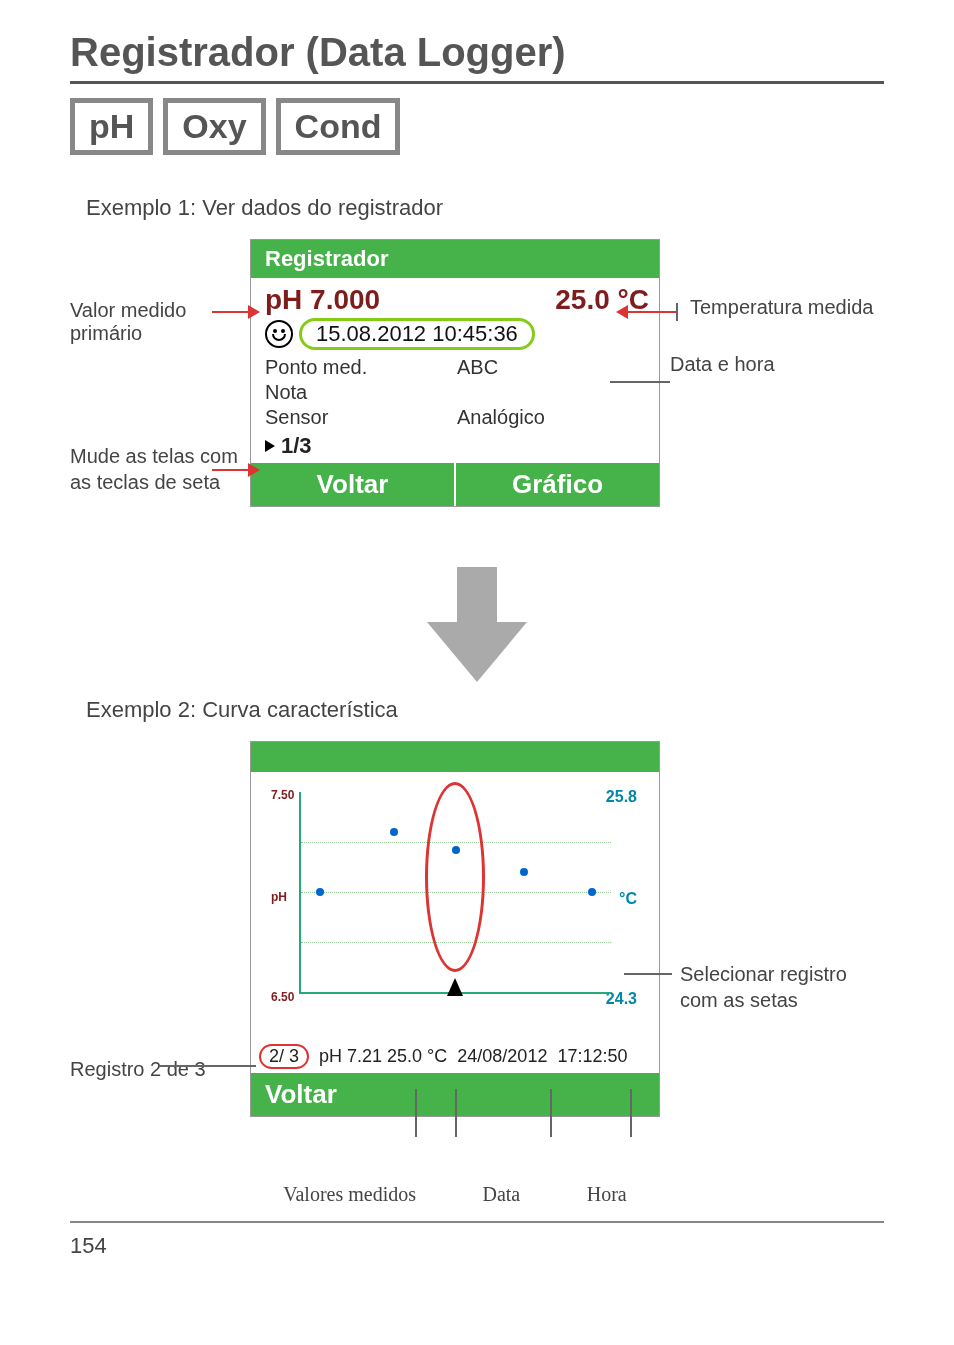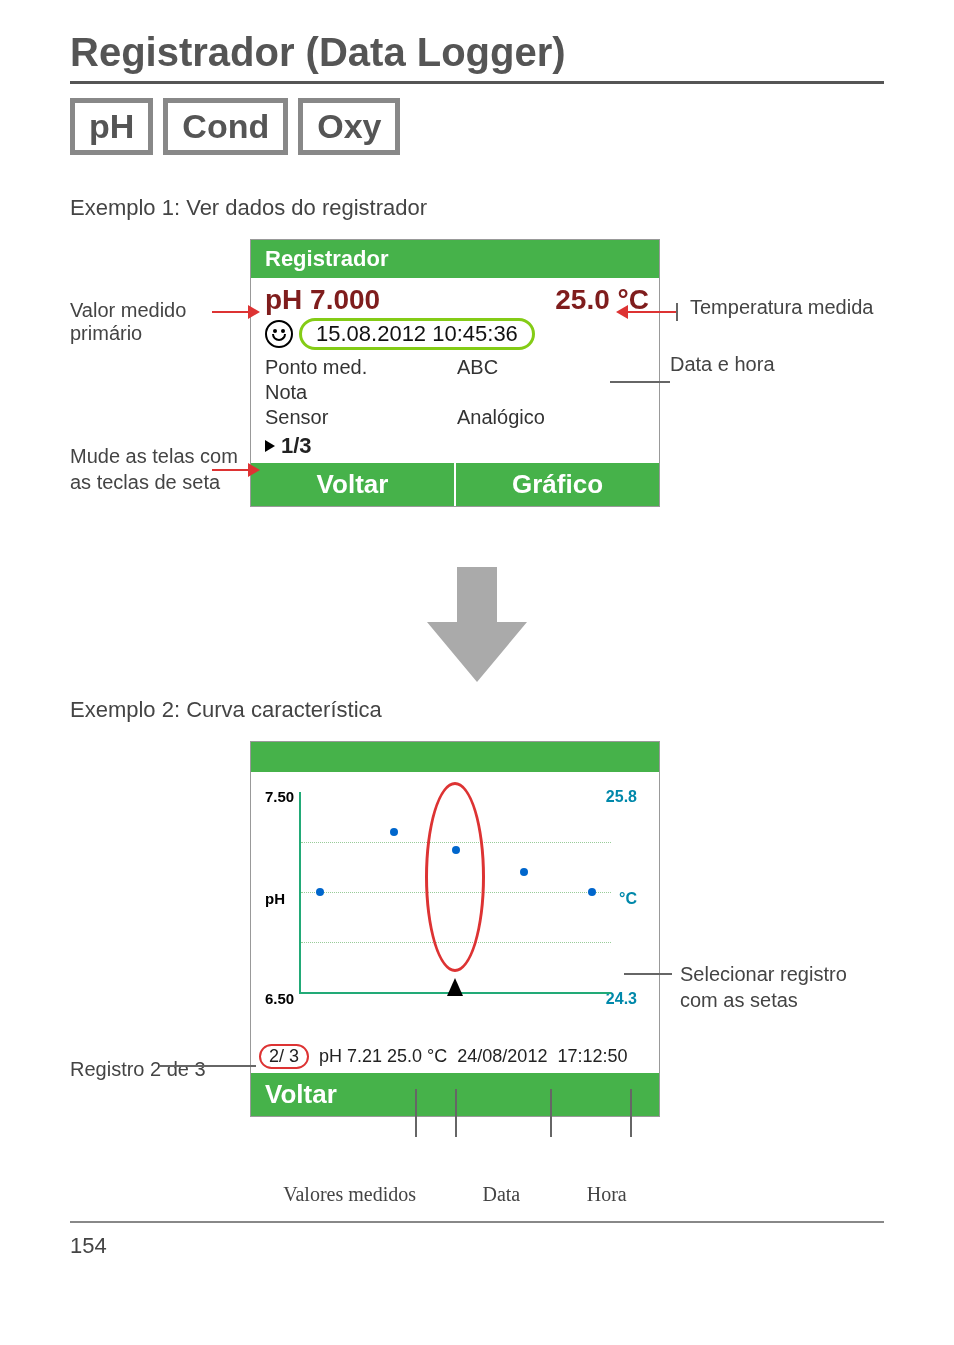--- a/index.html
+++ b/index.html
@@ -25,21 +25,21 @@
   .tag {
     border: 5px solid #888;
     padding: 4px 14px;
     font-size: 34px;
     font-weight: 700;
     color:#555;
   }
   .example-label {
     font-size: 22px;
     color: #444;
-    margin: 0 0 18px 0;
+    margin: 0 0 18px 16px;
   }
   
   .fig1 { display:flex; align-items:flex-start; gap:0; margin-bottom:20px;}
   .fig1-left { width:180px; padding-top:60px; font-size:20px; color:#444; }
   .fig1-left div { margin-bottom:6px; }
   .fig1-right { width:220px; padding-top:56px; font-size:20px; color:#444; text-align:left;}
   .device {
     width:410px;
     border:1px solid #999;
     background:#fff;
@@ -100,21 +100,21 @@
     border:1px solid #999;
     background:#fff;
   }
   .graph-header { background:#46b24a; height:30px; }
   .graph-body { position:relative; height:270px; padding:10px 48px 6px 48px; }
   .graph-plot {
     position:absolute; left:48px; right:48px; top:20px; bottom:48px;
     border-left:2px solid #2a7; border-bottom:2px solid #2a7;
   }
   .grid-line { position:absolute; left:0; right:0; border-top:1px dotted #9c9; }
-  .axis-label-l { position:absolute; left:14px; color:#000000; font-size:15px; font-weight:700;}
+  .axis-label-l { position:absolute; left:20px; color:#7f1d1d; font-size:12px; font-weight:700;}
   .axis-label-r { position:absolute; right:22px; color:#08a; font-size:16px; font-weight:700;}
   .pt { position:absolute; width:8px;height:8px;border-radius:50%; background:#06c; transform:translate(-50%,-50%);}
   .selector-oval {
     position:absolute; border:3px solid #d33; border-radius:50%/50%;
   }
   .cursor-arrow {
     position:absolute; width:0;height:0;
     border-left:8px solid transparent;border-right:8px solid transparent;border-bottom:18px solid #000;
   }
   .statusbar { display:flex; align-items:center; gap:10px; padding:2px 8px 4px 8px; font-size:18px; color:#222;}
@@ -140,22 +140,22 @@
 </style>
 </head>
 <body>
 
 <div class="page">
   <h1 class="page-title">Registrador (Data Logger)</h1>
   <div class="title-rule"></div>
 
   <div class="tags">
     <div class="tag">pH</div>
+    <div class="tag">Oxy</div>
     <div class="tag">Cond</div>
-    <div class="tag">Oxy</div>
   </div>
 
   <p class="example-label">Exemplo 1: Ver dados do registrador</p>
 
   <div class="fig-wrap" style="height:320px;">
     <div class="fig1">
       <div class="fig1-left">
         <div style="line-height:1.15;">Valor medido primário</div>
         <div style="height:86px;"></div>
         <div style="line-height:1.3;">Mude as telas com as teclas de seta</div>

